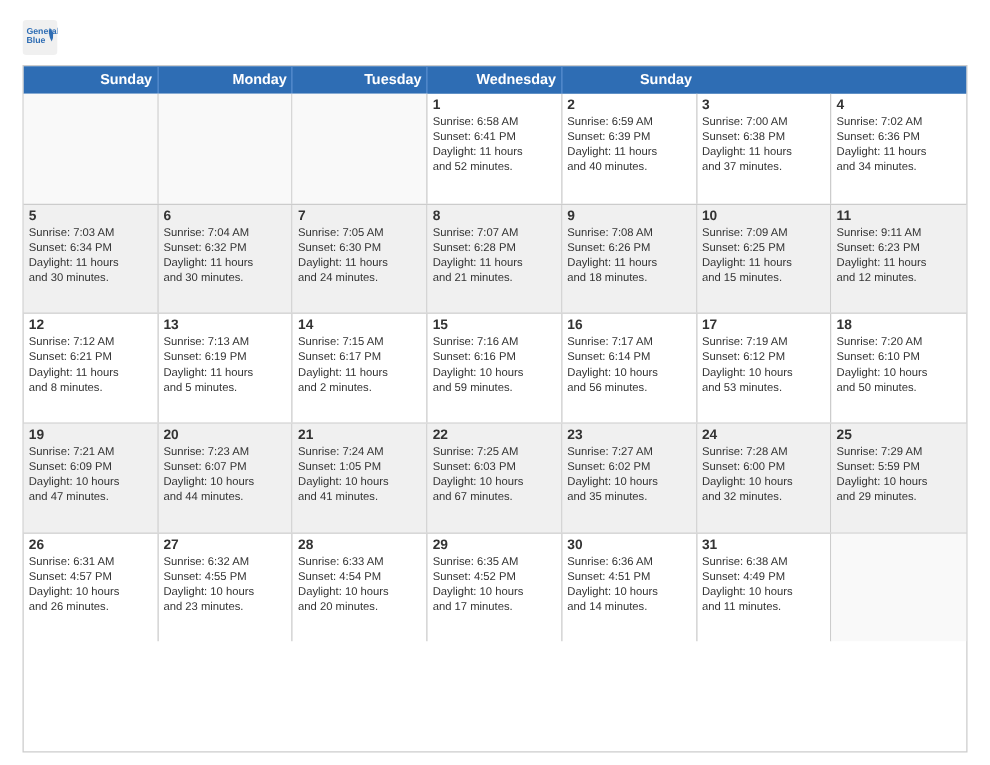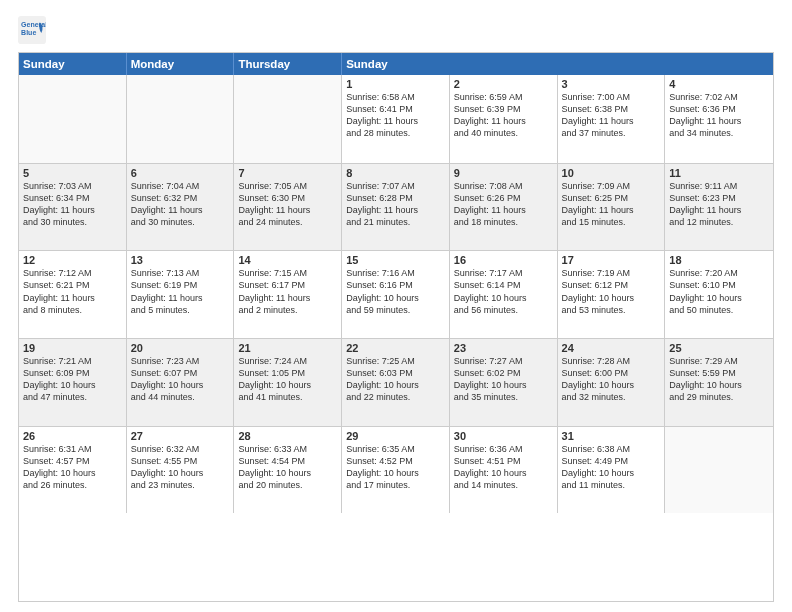--- a/index.html
+++ b/index.html
@@ -63,21 +63,21 @@
     .cal-header {
       display: grid;
       grid-template-columns: repeat(7, 1fr);
       background: #2e6db4;
     }
     .cal-header-cell {
       color: #fff;
       font-size: 11.5px;
       font-weight: bold;
       padding: 5px 4px;
-      text-align: left;
+      text-align: right;
       border-right: 1px solid #5a8fd0;
     }
     .cal-header-cell:last-child { border-right: none; }
     .cal-body {
       flex: 1;
       display: grid;
       grid-template-rows: repeat(6, 1fr);
     }
     .cal-row {
       display: grid;
@@ -129,34 +129,35 @@
     <div class="title-block">
       <div class="month-title"></div>
       <div class="subtitle"></div>
     </div>
   </div>
 
   <div class="calendar">
     <div class="cal-header">
     <div class="cal-header-cell">Sunday</div>
         <div class="cal-header-cell">Monday</div>
-        <div class="cal-header-cell">Thursday</div>
+        <div class="cal-header-cell">Tuesday</div>
+        <div class="cal-header-cell">Wednesday</div>
         <div class="cal-header-cell">Sunday</div>
       </div>
     <div class="cal-body">
     <div class="cal-row">
           <div class="cal-cell empty"></div>
           <div class="cal-cell empty"></div>
           <div class="cal-cell empty"></div>
           <div class="cal-cell">
             <span class="day-num">1</span>
             <div class="cell-line">Sunrise: 6:58 AM</div>
             <div class="cell-line">Sunset: 6:41 PM</div>
             <div class="cell-line">Daylight: 11 hours</div>
-            <div class="cell-line">and 28 minutes.</div>
+            <div class="cell-line">and 52 minutes.</div>
           </div>
           <div class="cal-cell">
             <span class="day-num">2</span>
             <div class="cell-line">Sunrise: 6:59 AM</div>
             <div class="cell-line">Sunset: 6:39 PM</div>
             <div class="cell-line">Daylight: 11 hours</div>
             <div class="cell-line">and 40 minutes.</div>
           </div>
           <div class="cal-cell">
             <span class="day-num">3</span>
@@ -295,21 +296,21 @@
             <div class="cell-line">Sunrise: 7:24 AM</div>
             <div class="cell-line">Sunset: 1:05 PM</div>
             <div class="cell-line">Daylight: 10 hours</div>
             <div class="cell-line">and 41 minutes.</div>
           </div>
           <div class="cal-cell shaded">
             <span class="day-num">22</span>
             <div class="cell-line">Sunrise: 7:25 AM</div>
             <div class="cell-line">Sunset: 6:03 PM</div>
             <div class="cell-line">Daylight: 10 hours</div>
-            <div class="cell-line">and 22 minutes.</div>
+            <div class="cell-line">and 67 minutes.</div>
           </div>
           <div class="cal-cell shaded">
             <span class="day-num">23</span>
             <div class="cell-line">Sunrise: 7:27 AM</div>
             <div class="cell-line">Sunset: 6:02 PM</div>
             <div class="cell-line">Daylight: 10 hours</div>
             <div class="cell-line">and 35 minutes.</div>
           </div>
           <div class="cal-cell shaded">
             <span class="day-num">24</span>

